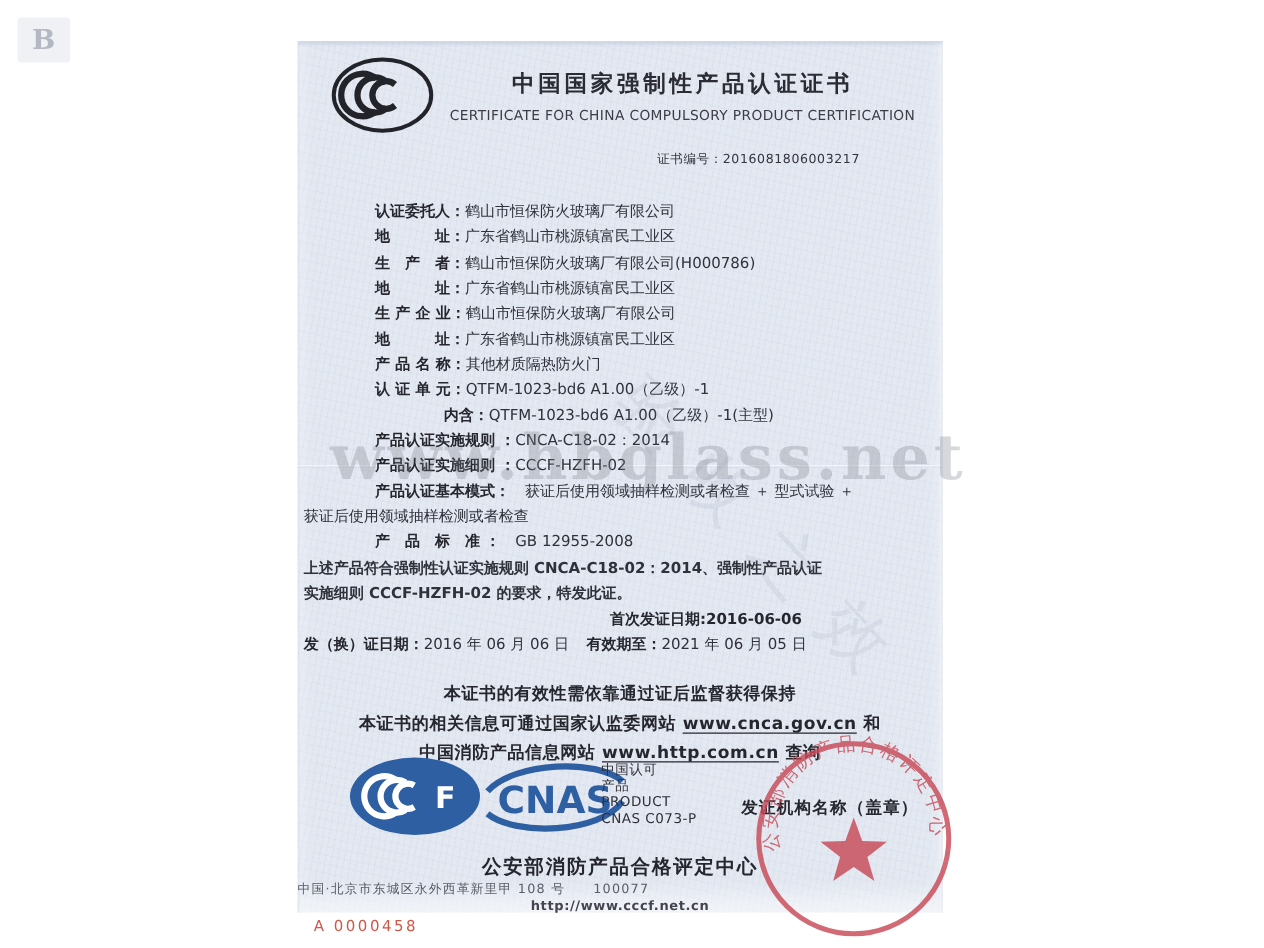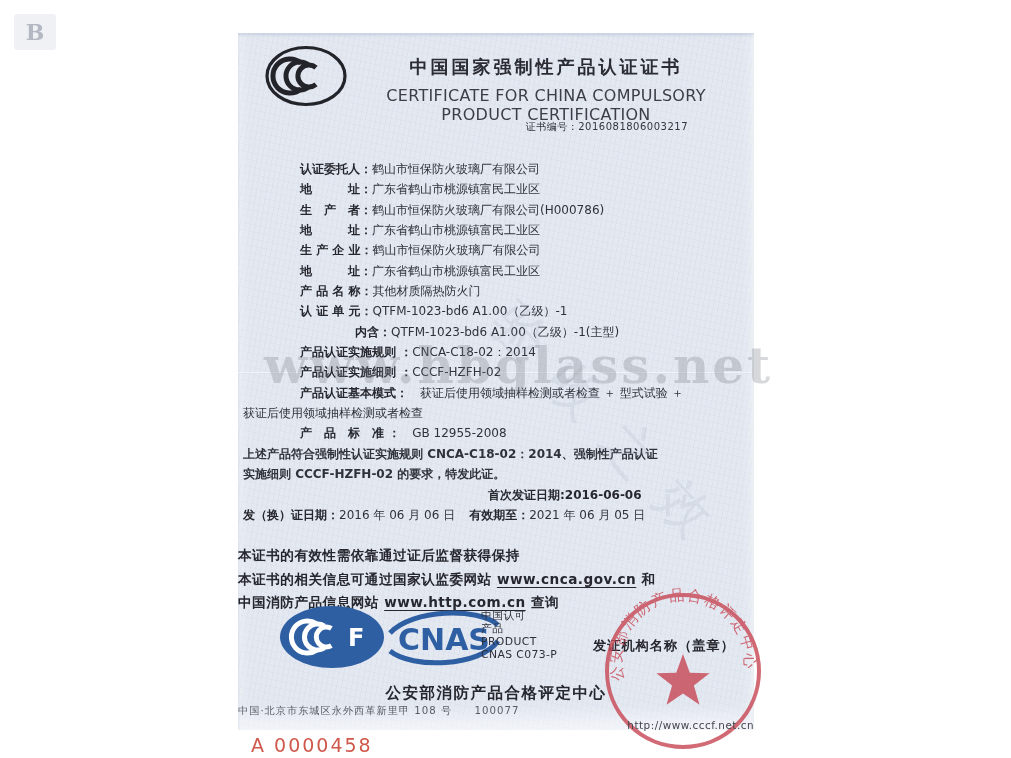--- a/index.html
+++ b/index.html
@@ -24,57 +24,57 @@
       repeating-linear-gradient(100deg, rgba(116,138,182,.05) 0 1px, rgba(255,255,255,0) 1px 5px),
       repeating-linear-gradient(12deg, rgba(116,138,182,.04) 0 1px, rgba(255,255,255,0) 1px 7px);
     box-shadow:inset 0 2px 3px rgba(150,162,190,.35), inset 0 -14px 18px rgba(255,255,255,.55), inset -2px 0 2px rgba(255,255,255,.6);
   }
   .crease{position:absolute;left:0;top:339px;width:100%;height:2px;
     background:linear-gradient(to bottom, rgba(255,255,255,.8), rgba(158,170,195,.18));}
   
   .ccc-mark{position:absolute;left:26px;top:11px;width:84px;height:64px;}
   .title-block{position:absolute;left:112px;top:22px;width:392px;text-align:center;}
   .title-cn{font-size:18px;font-weight:700;letter-spacing:3px;color:#2a2b33;}
-  .title-en{margin-top:7px;font-size:16px;letter-spacing:.3px;color:#3c3d47;text-align:center;}
+  .title-en{margin-top:7px;font-size:11px;letter-spacing:.3px;color:#3c3d47;text-align:center;}
   .cert-no{position:absolute;top:87px;right:66px;font-size:10px;color:#33343e;letter-spacing:.5px;}
   
   .body-rows{position:absolute;left:5px;top:107px;width:505px;
     font-size:12px;color:#30323b;line-height:20.35px;white-space:nowrap;margin-top:19px;}
   .row{margin-left:57px;}
   .row .b{font-weight:700;color:#26272e;}
   .row.flush{margin-left:0;}
   .row.ind-nh{margin-left:112px;}
   .row.ind-first{margin-left:245px;}
   .row.flush.bold6{font-weight:700;}
   .pair-gap{display:inline-block;width:14px;}
   
-  .notes{position:absolute;left:0;top:511px;width:100%;text-align:left;
+  .notes{position:absolute;left:0;top:511px;width:100%;text-align:center;
     font-size:13.6px;font-weight:600;color:#26272e;line-height:23.6px;letter-spacing:.5px;}
   .notes .link{text-decoration:underline;text-underline-offset:3px;font-weight:600;}
   
   .cccf-logo{position:absolute;left:40px;top:572px;width:110px;height:64px;}
   .cnas-logo{position:absolute;left:146px;top:576px;width:120px;height:58px;}
   .accred{position:absolute;left:243px;top:576px;font-size:10.8px;line-height:13px;color:#2e2f38;letter-spacing:.4px;}
   .issuer-label{position:absolute;left:355px;top:604px;font-size:13.2px;font-weight:700;
     letter-spacing:1px;color:#26272e;white-space:nowrap;}
   .seal{position:absolute;left:362px;top:555px;width:166px;height:166px;opacity:.82;}
   
   .org-name{position:absolute;left:0;top:650px;width:100%;text-align:center;
     font-size:15.5px;font-weight:700;letter-spacing:1.5px;color:#26272e;}
   .org-addr{position:absolute;left:0;top:671px;width:100%;text-align:left;
     font-size:10.2px;color:#5a5c66;letter-spacing:1px;}
-  .org-url{position:absolute;left:0;top:686px;width:100%;text-align:right;
-    font-size:10.4px;color:#43444e;letter-spacing:.5px;}
+  .org-url{position:absolute;left:0;top:686px;width:100%;text-align:center;
+    font-size:10.4px;color:#43444e;letter-spacing:.5px;font-weight:bold;}
   
   .wm-site{position:absolute;left:264px;top:336px;font:700 50px "DejaVu Serif","Liberation Serif",serif;
     letter-spacing:3px;color:rgba(122,126,137,.30);white-space:nowrap;}
   .wm-diag{position:absolute;left:528px;top:288px;transform:rotate(47deg);transform-origin:0 0;
     font-size:54px;letter-spacing:26px;color:rgba(128,140,168,.12);white-space:nowrap;}
   
-  .serial{position:absolute;left:251px;top:734px;font-size:19px;font-weight:500;
+  .serial{position:absolute;left:251px;top:734px;font-size:12px;font-weight:500;
     letter-spacing:2px;color:#d0584a;}
 </style>
 </head>
 <body>
 
 <div class="corner-logo">
   <span>B</span>
 </div>
 
 <div class="paper">

